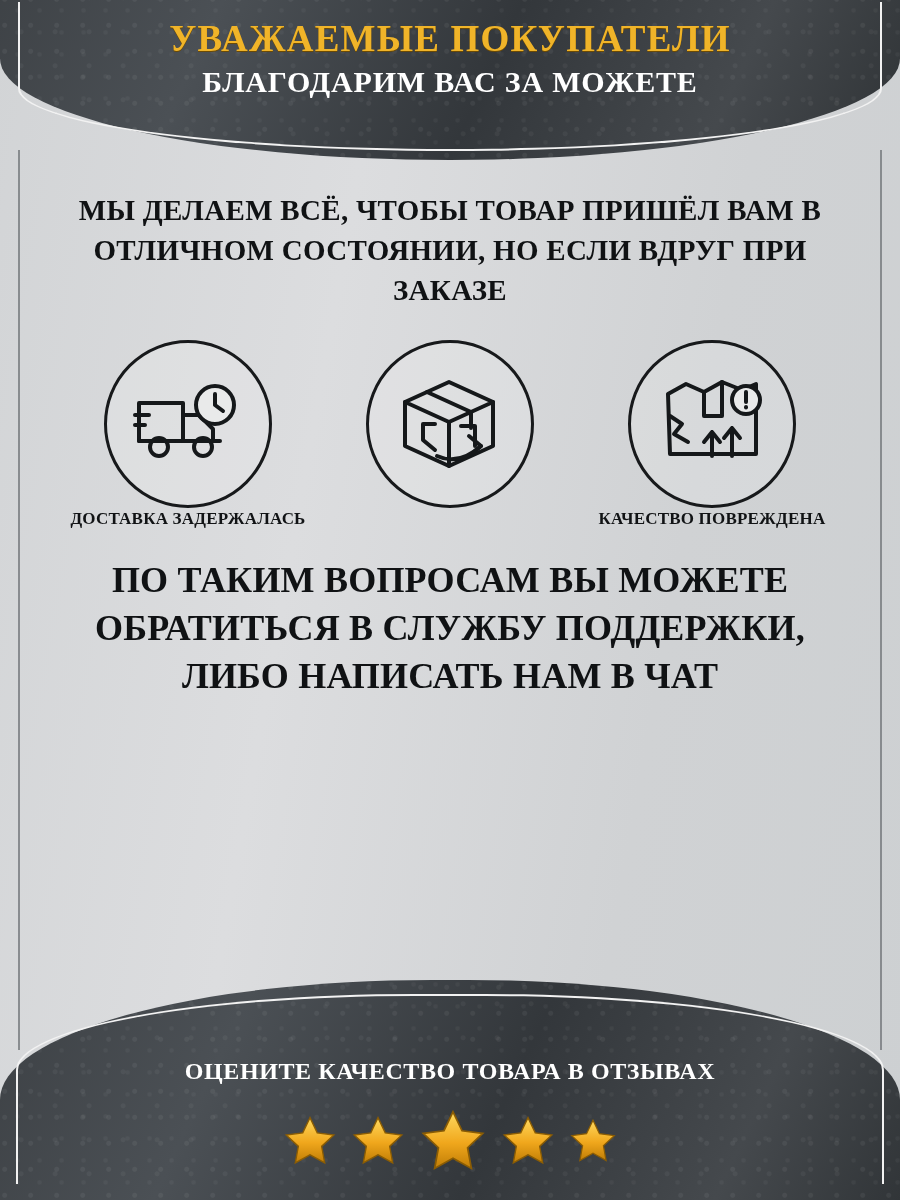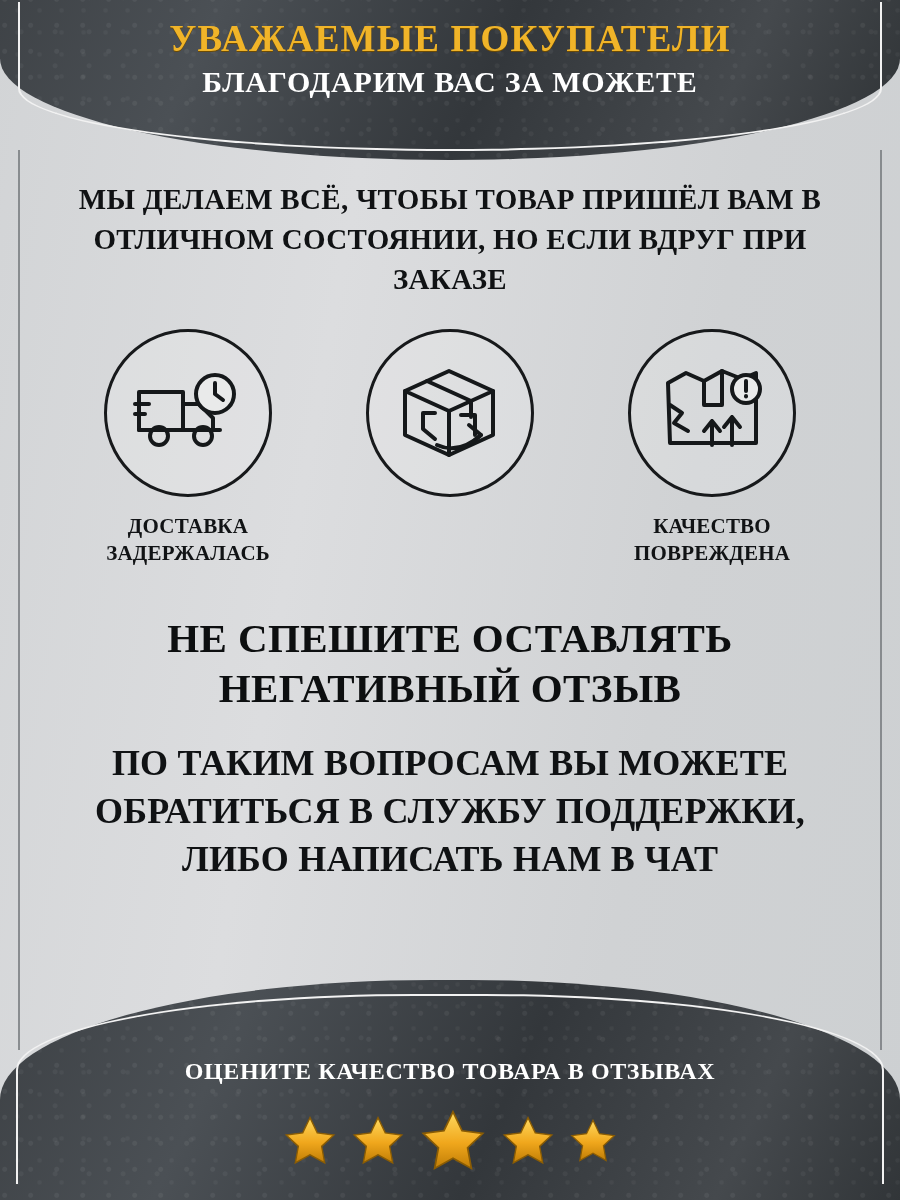--- a/index.html
+++ b/index.html
@@ -103,21 +103,21 @@
     font-size: 30px;
     font-weight: bold;
     letter-spacing: .8px;
     color: #ffffff;
     line-height: 1.16;
   }
 
   
   .content {
     position: absolute;
-    top: 179px;
+    top: 190px;
     left: 40px;
     width: 820px;
     text-align: center;
     z-index: 4;
   }
   .intro {
     font-size: 29px;
     font-weight: bold;
     color: #101214;
     line-height: 1.38;
@@ -143,22 +143,21 @@
     width: 162px;
     height: 162px;
     border-radius: 50%;
     border: 3px solid #17191b;
     display: flex;
     align-items: center;
     justify-content: center;
     background: rgba(255,255,255,0.16);
   }
   .icon-caption {
-    margin-top: 16px;
-    font-size: 21px;
+    font-size: 17px;
     font-weight: bold;
     color: #111315;
     line-height: 1.28;
     letter-spacing: .2px;
   }
 
   
   .headline {
     margin-top: 46px;
     font-size: 41px;
@@ -269,21 +268,20 @@
             <circle cx="88" cy="24" r="14" fill="#e9eaea"></circle>
             <path d="M88 16 v10"></path>
             <path d="M88 31 v.5"></path>
           </svg>
         </div>
         <div class="icon-caption">КАЧЕСТВО ПОВРЕЖДЕНА</div>
       </div>
 
     </div>
 
-    <div class="headline">НЕ СПЕШИТЕ ОСТАВЛЯТЬ НЕГАТИВНЫЙ ОТЗЫВ</div>
     <div class="subtext">ПО ТАКИМ ВОПРОСАМ ВЫ МОЖЕТЕ ОБРАТИТЬСЯ В СЛУЖБУ ПОДДЕРЖКИ, ЛИБО НАПИСАТЬ НАМ В ЧАТ</div>
   </div>
 
   <div class="band band-bottom">
     <div class="inner-stroke"></div>
   </div>
 
   <div class="footer">
     <div class="footer-text">ОЦЕНИТЕ КАЧЕСТВО ТОВАРА В ОТЗЫВАХ</div>
     <div class="stars">

